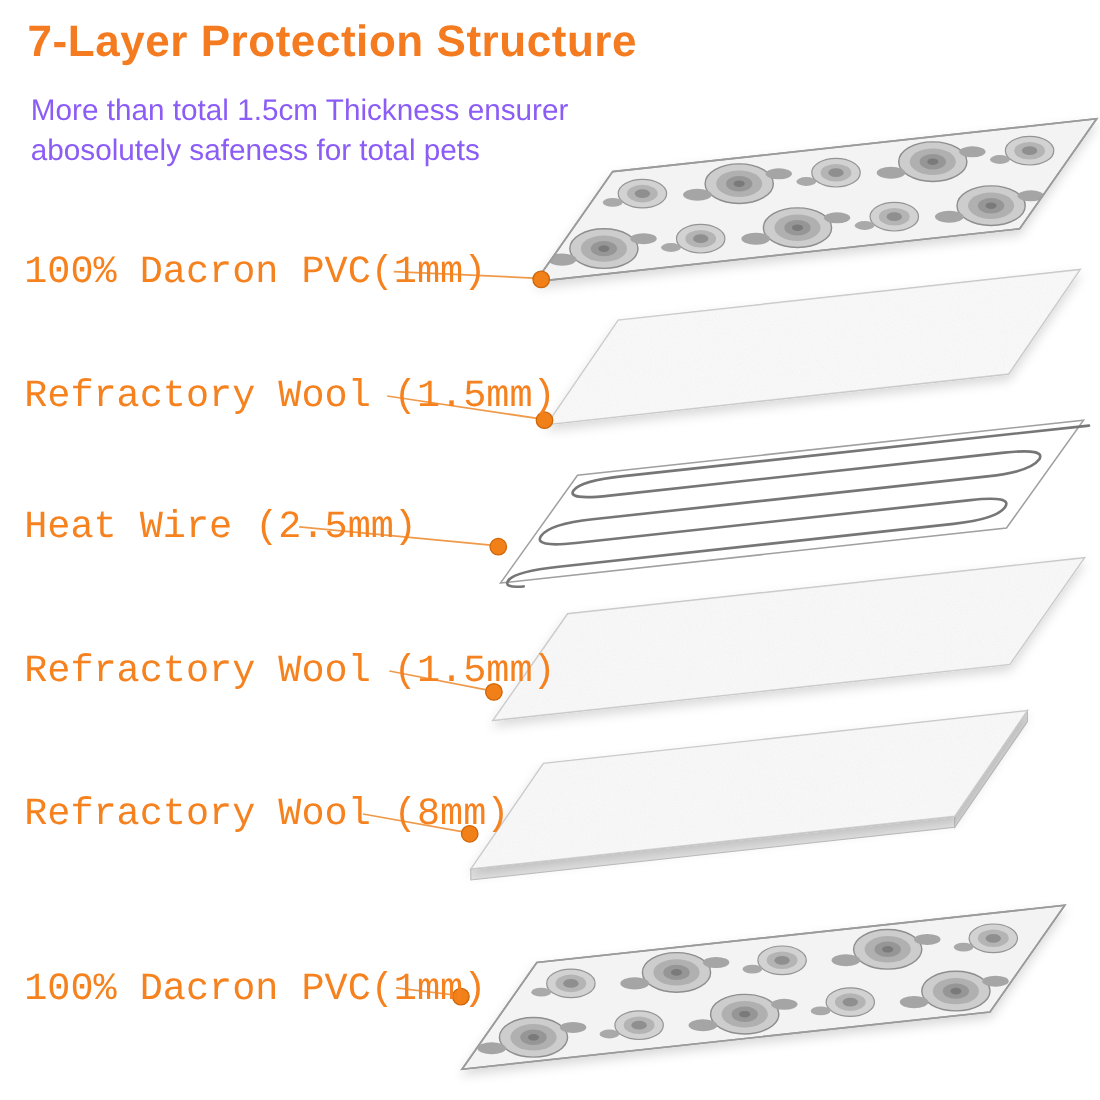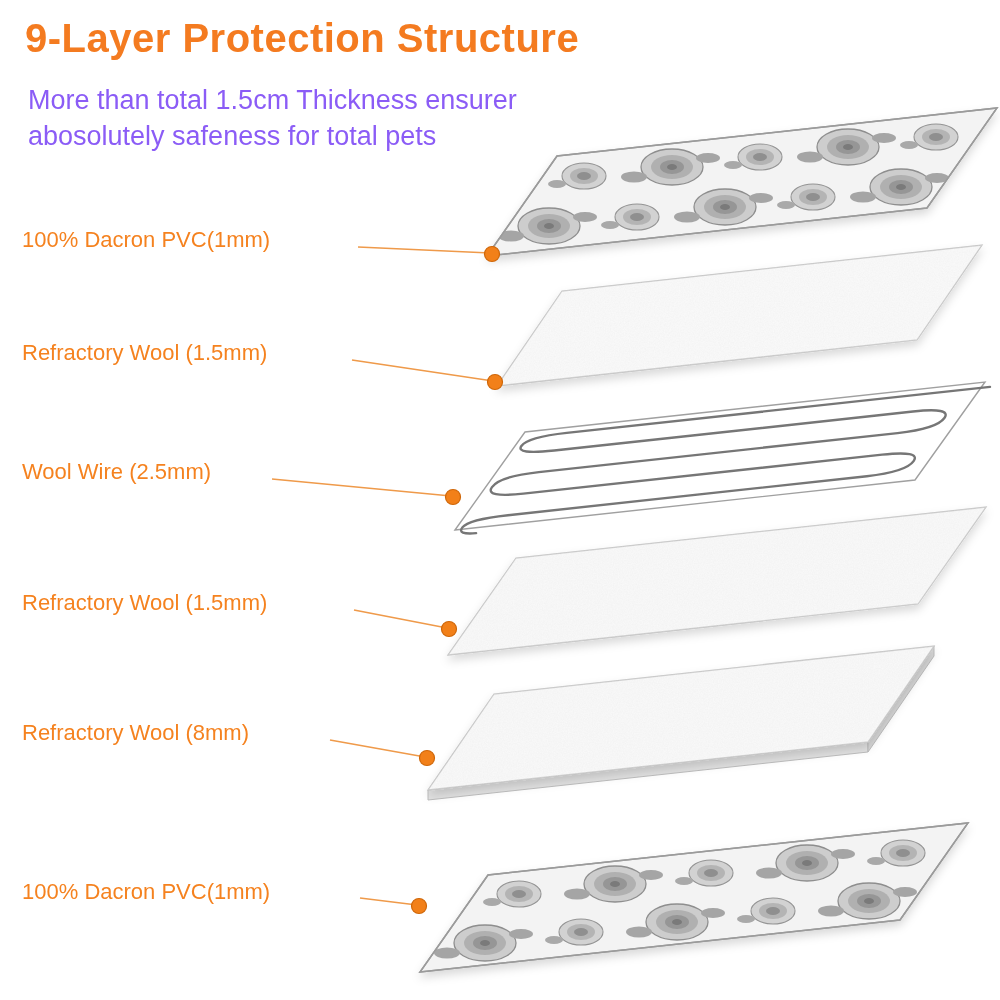--- a/index.html
+++ b/index.html
@@ -35,23 +35,24 @@
   .diagram-svg {
     position: absolute;
     left: 0;
     top: 0;
     width: 1000px;
     height: 1000px;
   }
   .layer-label {
     position: absolute;
     left: 22px;
-    font-size: 22px;
+    font-size: 35px;
     color: #f5821f;
     white-space: nowrap;
+    font-family: Liberation Mono, monospace;
   }
   .lbl-1 { top: 227px; }
   .lbl-2 { top: 340px; }
   .lbl-3 { top: 459px; }
   .lbl-4 { top: 590px; }
   .lbl-5 { top: 720px; text-align: center; }
   .lbl-6 { top: 879px; }
 </style>
 </head>
 <body>
@@ -167,26 +168,26 @@
     <g fill="#f28019" stroke="#cf6608" stroke-width="1.2">
       <circle cx="492" cy="254" r="7.5"></circle>
       <circle cx="495" cy="382" r="7.5"></circle>
       <circle cx="453" cy="497" r="7.5"></circle>
       <circle cx="449" cy="629" r="7.5"></circle>
       <circle cx="427" cy="758" r="7.5"></circle>
       <circle cx="419" cy="906" r="7.5"></circle>
     </g>
   </svg>
 
-  <div class="title">9-Layer Protection Structure</div>
+  <div class="title">7-Layer Protection Structure</div>
   <div class="subtitle">
     <span>More than total 1.5cm Thickness ensurer</span><br>
     <span>abosolutely safeness for total pets</span>
   </div>
 
   <div class="layer-label lbl-1">100% Dacron PVC(1mm)</div>
   <div class="layer-label lbl-2">Refractory Wool (1.5mm)</div>
-  <div class="layer-label lbl-3">Wool Wire (2.5mm)</div>
+  <div class="layer-label lbl-3">Heat Wire (2.5mm)</div>
   <div class="layer-label lbl-4">Refractory Wool (1.5mm)</div>
   <div class="layer-label lbl-5">Refractory Wool (8mm)</div>
   <div class="layer-label lbl-6">100% Dacron PVC(1mm)</div>
 
 </div>
 
 </body></html>

